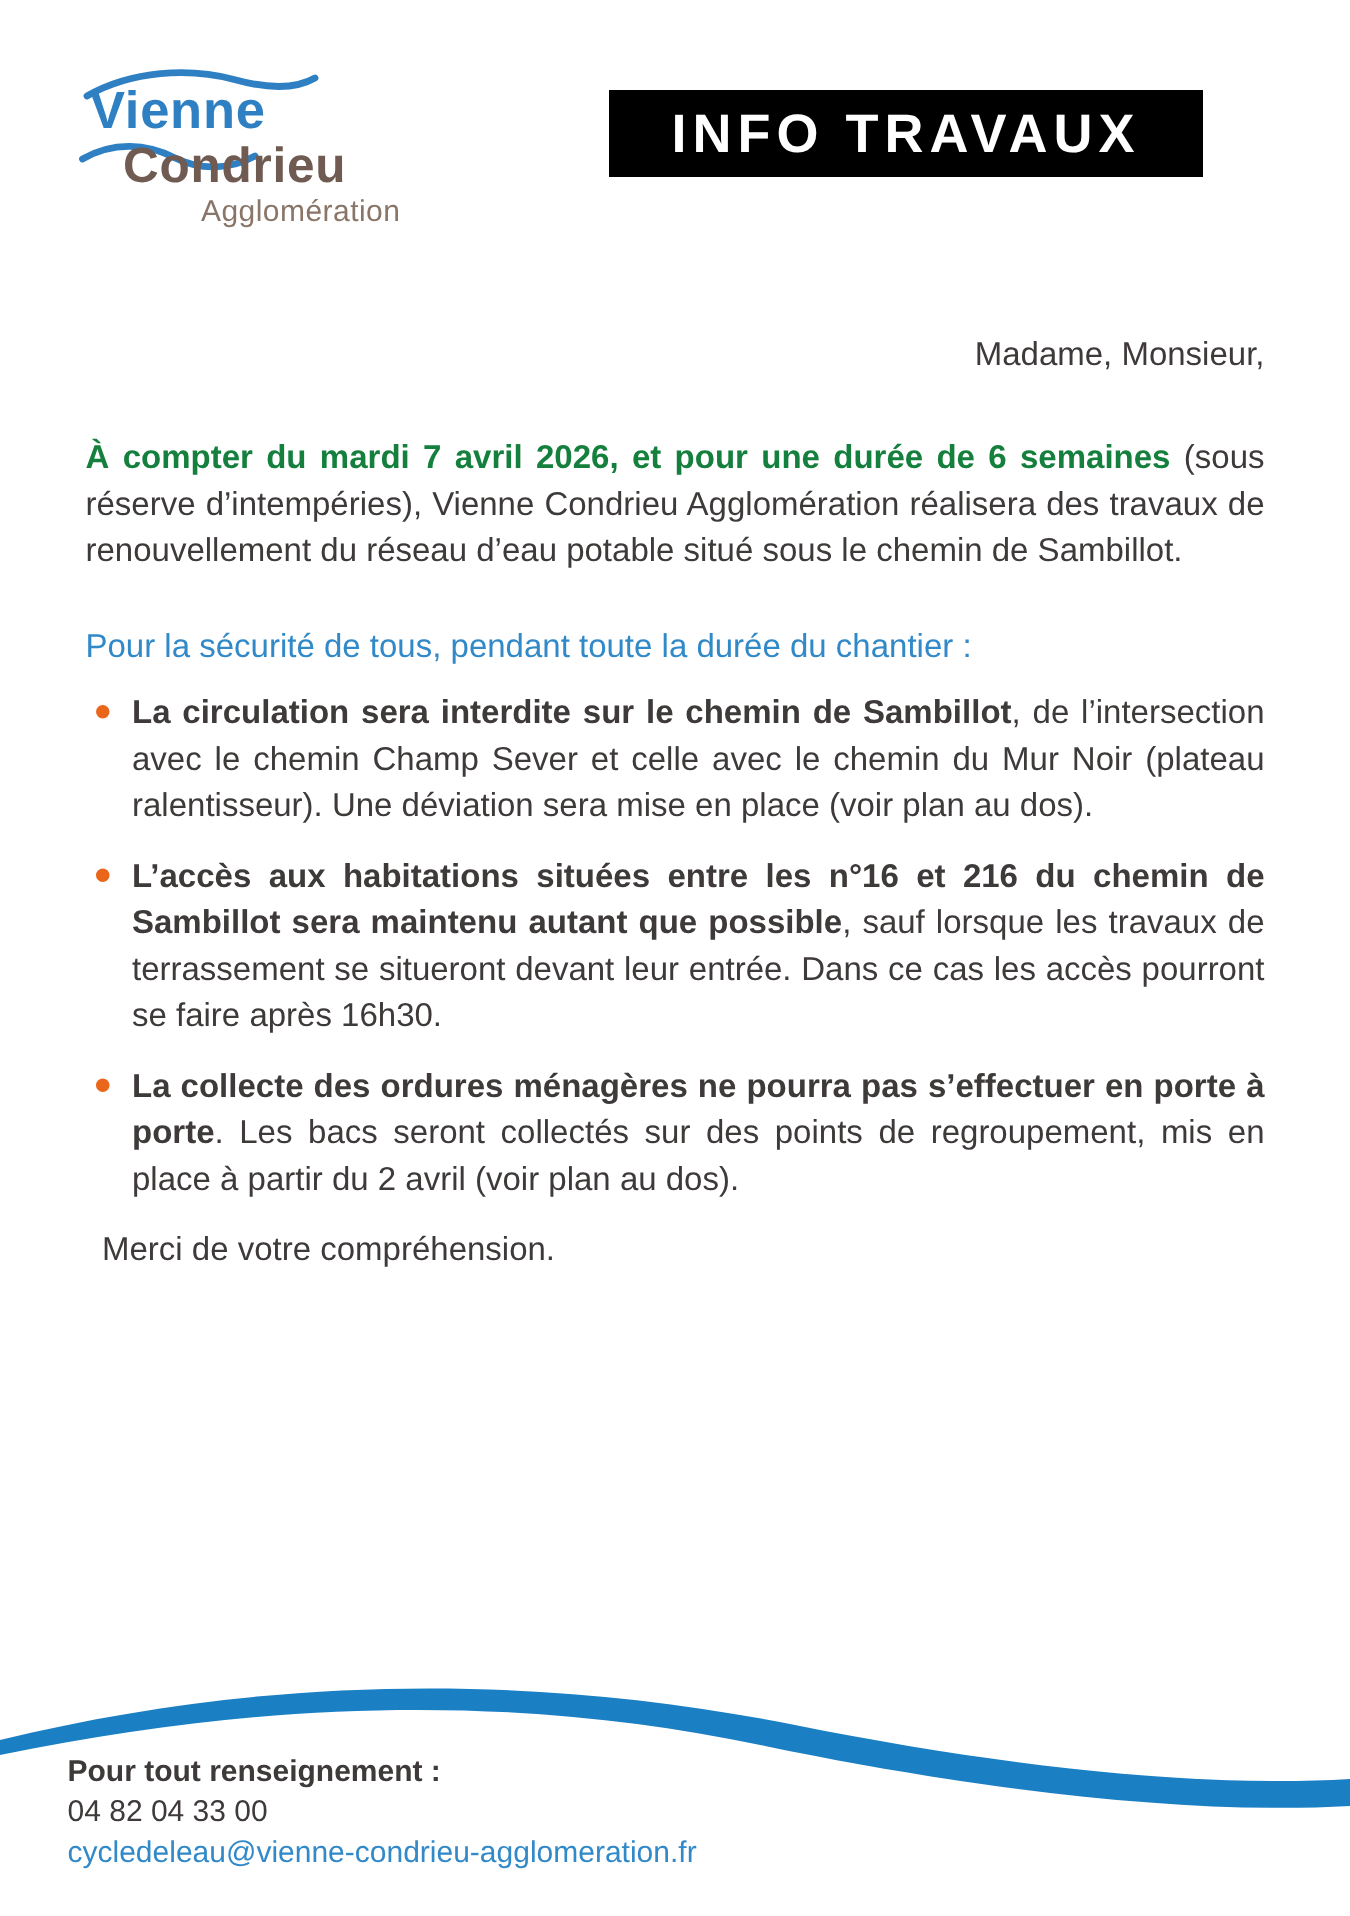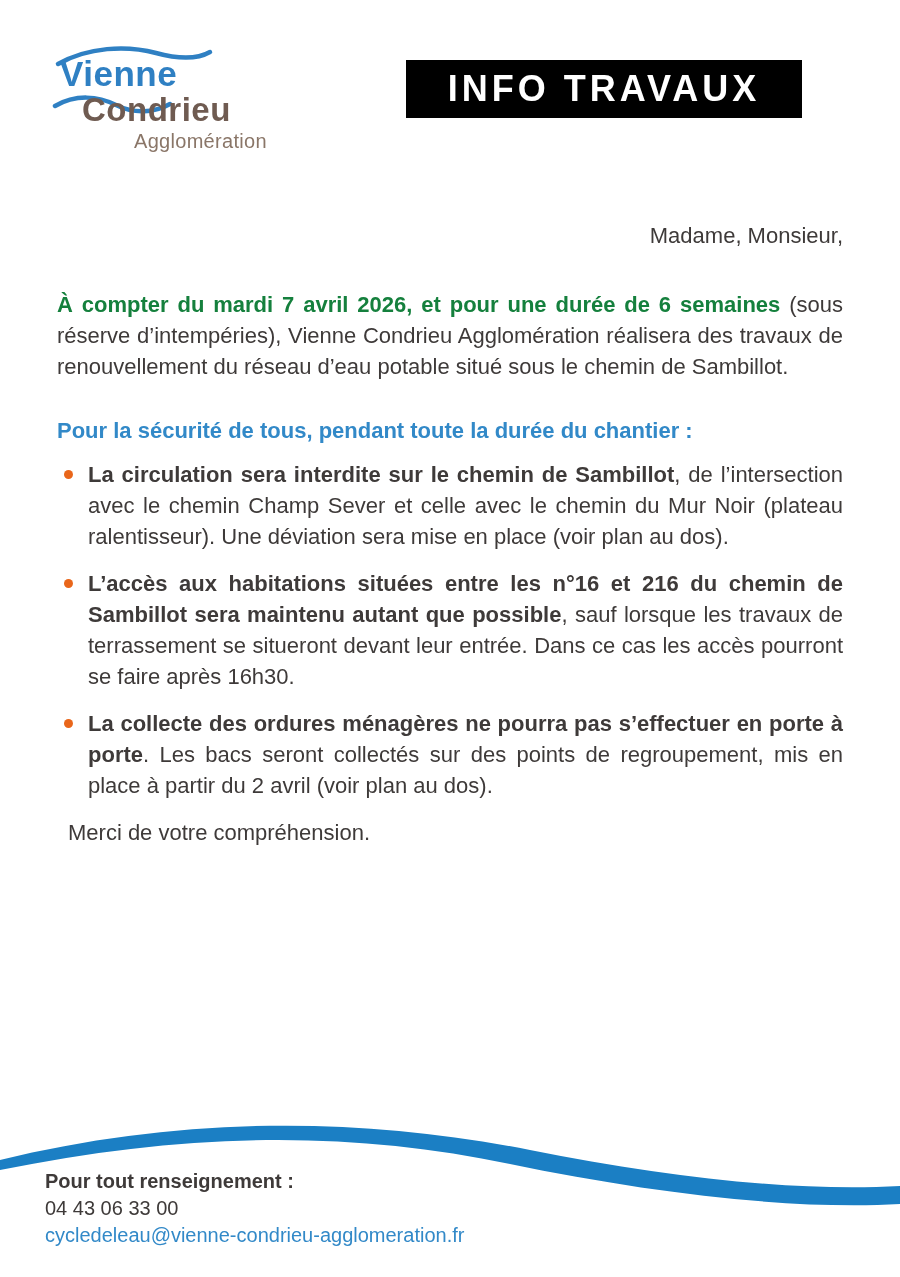--- a/index.html
+++ b/index.html
@@ -38,21 +38,21 @@
   
   .letter {
     position:absolute; left:57px; top:220px; width:786px;
     font-size:22px; line-height:31px; text-align:justify;
   }
   .salutation { margin-left:-19px; text-align:right; }
   .intro { margin-top:38px; }
   .blue-bold { color:#15803d; font-weight:700; }
   .dark-bold { font-weight:700; }
   .section-heading {
-    margin-top:33px; color:#3289c8; font-weight:700; font-size:22px;
+    margin-top:33px; color:#3289c8; font-weight:400; font-size:22px;
     text-align:left; white-space:nowrap;
   }
   ul.points { list-style:none; margin-top:13px; }
   ul.points li {
     position:relative; padding-left:31px; margin-bottom:16px; text-align:justify;
   }
   .dot {
     position:absolute; left:7px; top:11px; width:9px; height:9px;
     border-radius:50%; background:#e9661a;
   }
@@ -106,17 +106,17 @@
 
     <p class="closing">Merci de votre compréhension.</p>
   </div>
 
   <svg class="footer-wave" width="900" height="170" viewBox="0 0 900 170" fill="none" xmlns="http://www.w3.org/2000/svg">
     <path d="M0 52 C 180 8, 360 8, 530 42 C 670 70, 800 84, 900 78 L 900 96 C 795 102, 655 86, 510 56 C 350 22, 185 24, 0 62 Z" fill="#1b7fc4"></path>
   </svg>
 
   <div class="footer-info">
     <div class="footer-heading">Pour tout renseignement :</div>
-    <div class="footer-phone">04 43 06 33 00</div>
+    <div class="footer-phone">04 82 04 33 00</div>
     <a class="footer-email">cycledeleau@vienne-condrieu-agglomeration.fr</a>
   </div>
 
 </div>
 
 </body></html>

